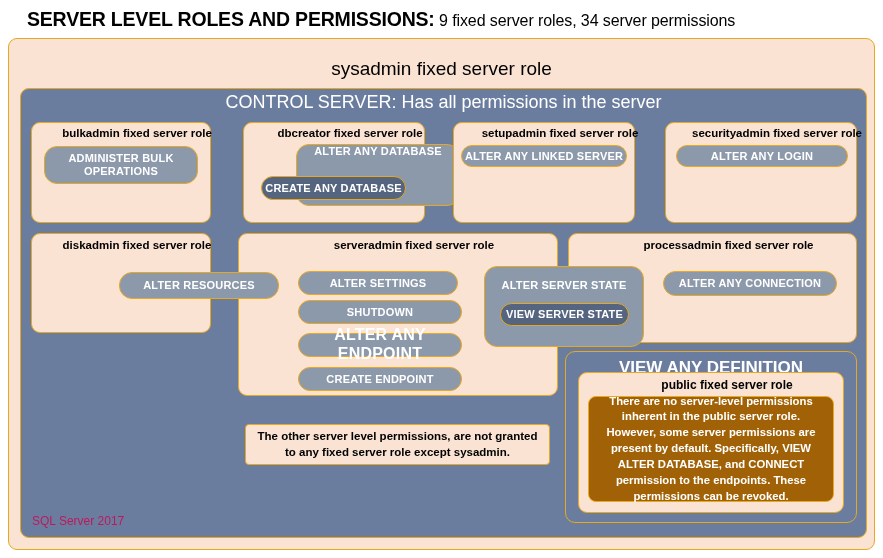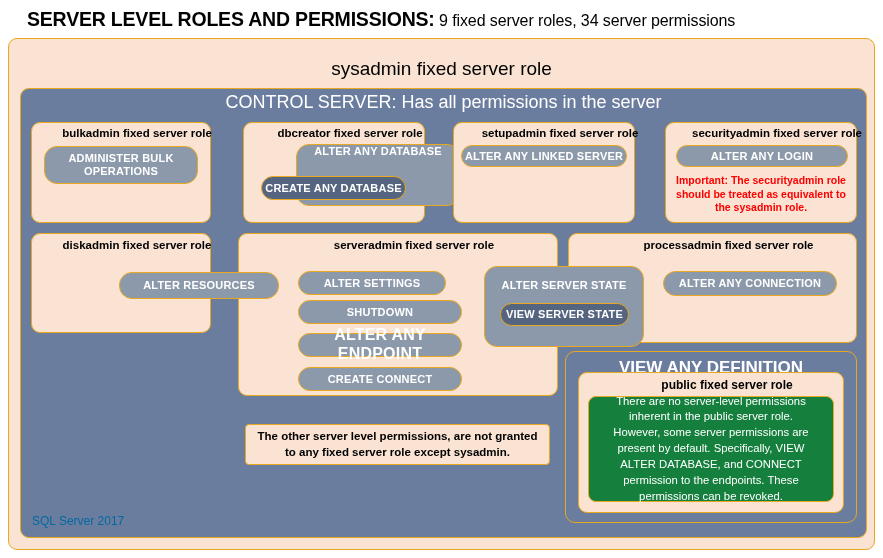--- a/index.html
+++ b/index.html
@@ -108,21 +108,21 @@
     text-align: center;
     font-size: 18px;
     color: #ffffff;
     font-weight: 400;
   }
   #footer-label {
     position: absolute;
     left: 32px;
     top: 514px;
     font-size: 12px;
-    color: #0369a1;
+    color: #be185d;
     font-weight: 400;
   }
 
   .note-box {
     position: absolute;
     background: #fae3d3;
     border: 1.5px solid #e8a820;
     border-radius: 4px;
     box-sizing: border-box;
     color: #000000;
@@ -131,26 +131,26 @@
     line-height: 1.35;
     display: flex;
     align-items: center;
     justify-content: center;
     text-align: center;
     padding: 0 8px;
   }
 
   .public-text {
     position: absolute;
-    background: #15803d;
+    background: #a16207;
     border: 1.5px solid #e8a820;
     border-radius: 8px;
     box-sizing: border-box;
     color: #ffffff;
-    font-weight: 400;
+    font-weight: 700;
     font-size: 11.3px;
     line-height: 1.4;
     display: flex;
     align-items: center;
     justify-content: center;
     text-align: center;
     padding: 6px 16px;
   }
   .vad-label {
     position: absolute;
@@ -189,37 +189,36 @@
   </div>
   <div class="perm-box dark" style="left:261px; top:176px; width:145px; height:24px; font-size:11px;">CREATE  ANY DATABASE</div>
 
   <div class="peach-box" style="left:453px; top:122px; width:182px; height:101px;"></div>
   <div class="role-title" style="left:453px; top:127px; width:182px;">setupadmin fixed server role</div>
   <div class="perm-box" style="left:461px; top:145px; width:166px; height:22px; font-size:11px;">ALTER ANY LINKED SERVER</div>
 
   <div class="peach-box" style="left:665px; top:122px; width:192px; height:101px;"></div>
   <div class="role-title" style="left:665px; top:127px; width:192px;">securityadmin fixed server role</div>
   <div class="perm-box" style="left:676px; top:145px; width:172px; height:22px; font-size:11px;">ALTER ANY LOGIN</div>
-  <div class="note-red" style="left:667px; top:174px; width:188px;">Important:  The securityadmin role should  be treated as equivalent to the  sysadmin role.</div>
 
   <div class="peach-box" style="left:31px; top:233px; width:180px; height:100px;"></div>
   <div class="role-title" style="left:31px; top:239px; width:180px;">diskadmin fixed server role</div>
 
   <div class="peach-box" style="left:238px; top:233px; width:320px; height:163px;"></div>
   <div class="role-title" style="left:238px; top:239px; width:320px;">serveradmin fixed server role</div>
 
   <div class="peach-box" style="left:568px; top:233px; width:289px; height:110px;"></div>
   <div class="role-title" style="left:568px; top:239px; width:289px;">processadmin fixed server role</div>
 
   <div class="perm-box" style="left:119px; top:272px; width:160px; height:27px; font-size:11px;">ALTER RESOURCES</div>
 
-  <div class="perm-box" style="left:298px; top:271px; width:148px; height:24px; font-size:11px;">ALTER SETTINGS</div>
+  <div class="perm-box" style="left:298px; top:271px; width:160px; height:24px; font-size:11px;">ALTER SETTINGS</div>
   <div class="perm-box" style="left:298px; top:300px; width:164px; height:24px; font-size:11px;">SHUTDOWN</div>
   <div class="perm-box" style="left:298px; top:333px; width:164px; height:24px; font-size:16px;">ALTER ANY ENDPOINT</div>
-  <div class="perm-box" style="left:298px; top:367px; width:164px; height:24px; font-size:11px;">CREATE  CONNECT</div>
+  <div class="perm-box" style="left:298px; top:367px; width:164px; height:24px; font-size:11px;">CREATE  ENDPOINT</div>
 
   <div class="perm-box" style="left:484px; top:266px; width:160px; height:81px; align-items:flex-start; padding-top:12px; font-size:11px;">
     <span>ALTER SERVER STATE</span>
   </div>
   <div class="perm-box dark" style="left:500px; top:303px; width:129px; height:23px; font-size:11px;">VIEW SERVER STATE</div>
 
   <div class="perm-box" style="left:663px; top:271px; width:174px; height:25px; font-size:11px;">ALTER ANY CONNECTION</div>
 
   <div class="slate-panel" style="left:565px; top:351px; width:292px; height:172px; border-radius:10px;"></div>
   <div class="vad-label" style="left:565px; top:358px; width:292px;">VIEW ANY DEFINITION</div>

